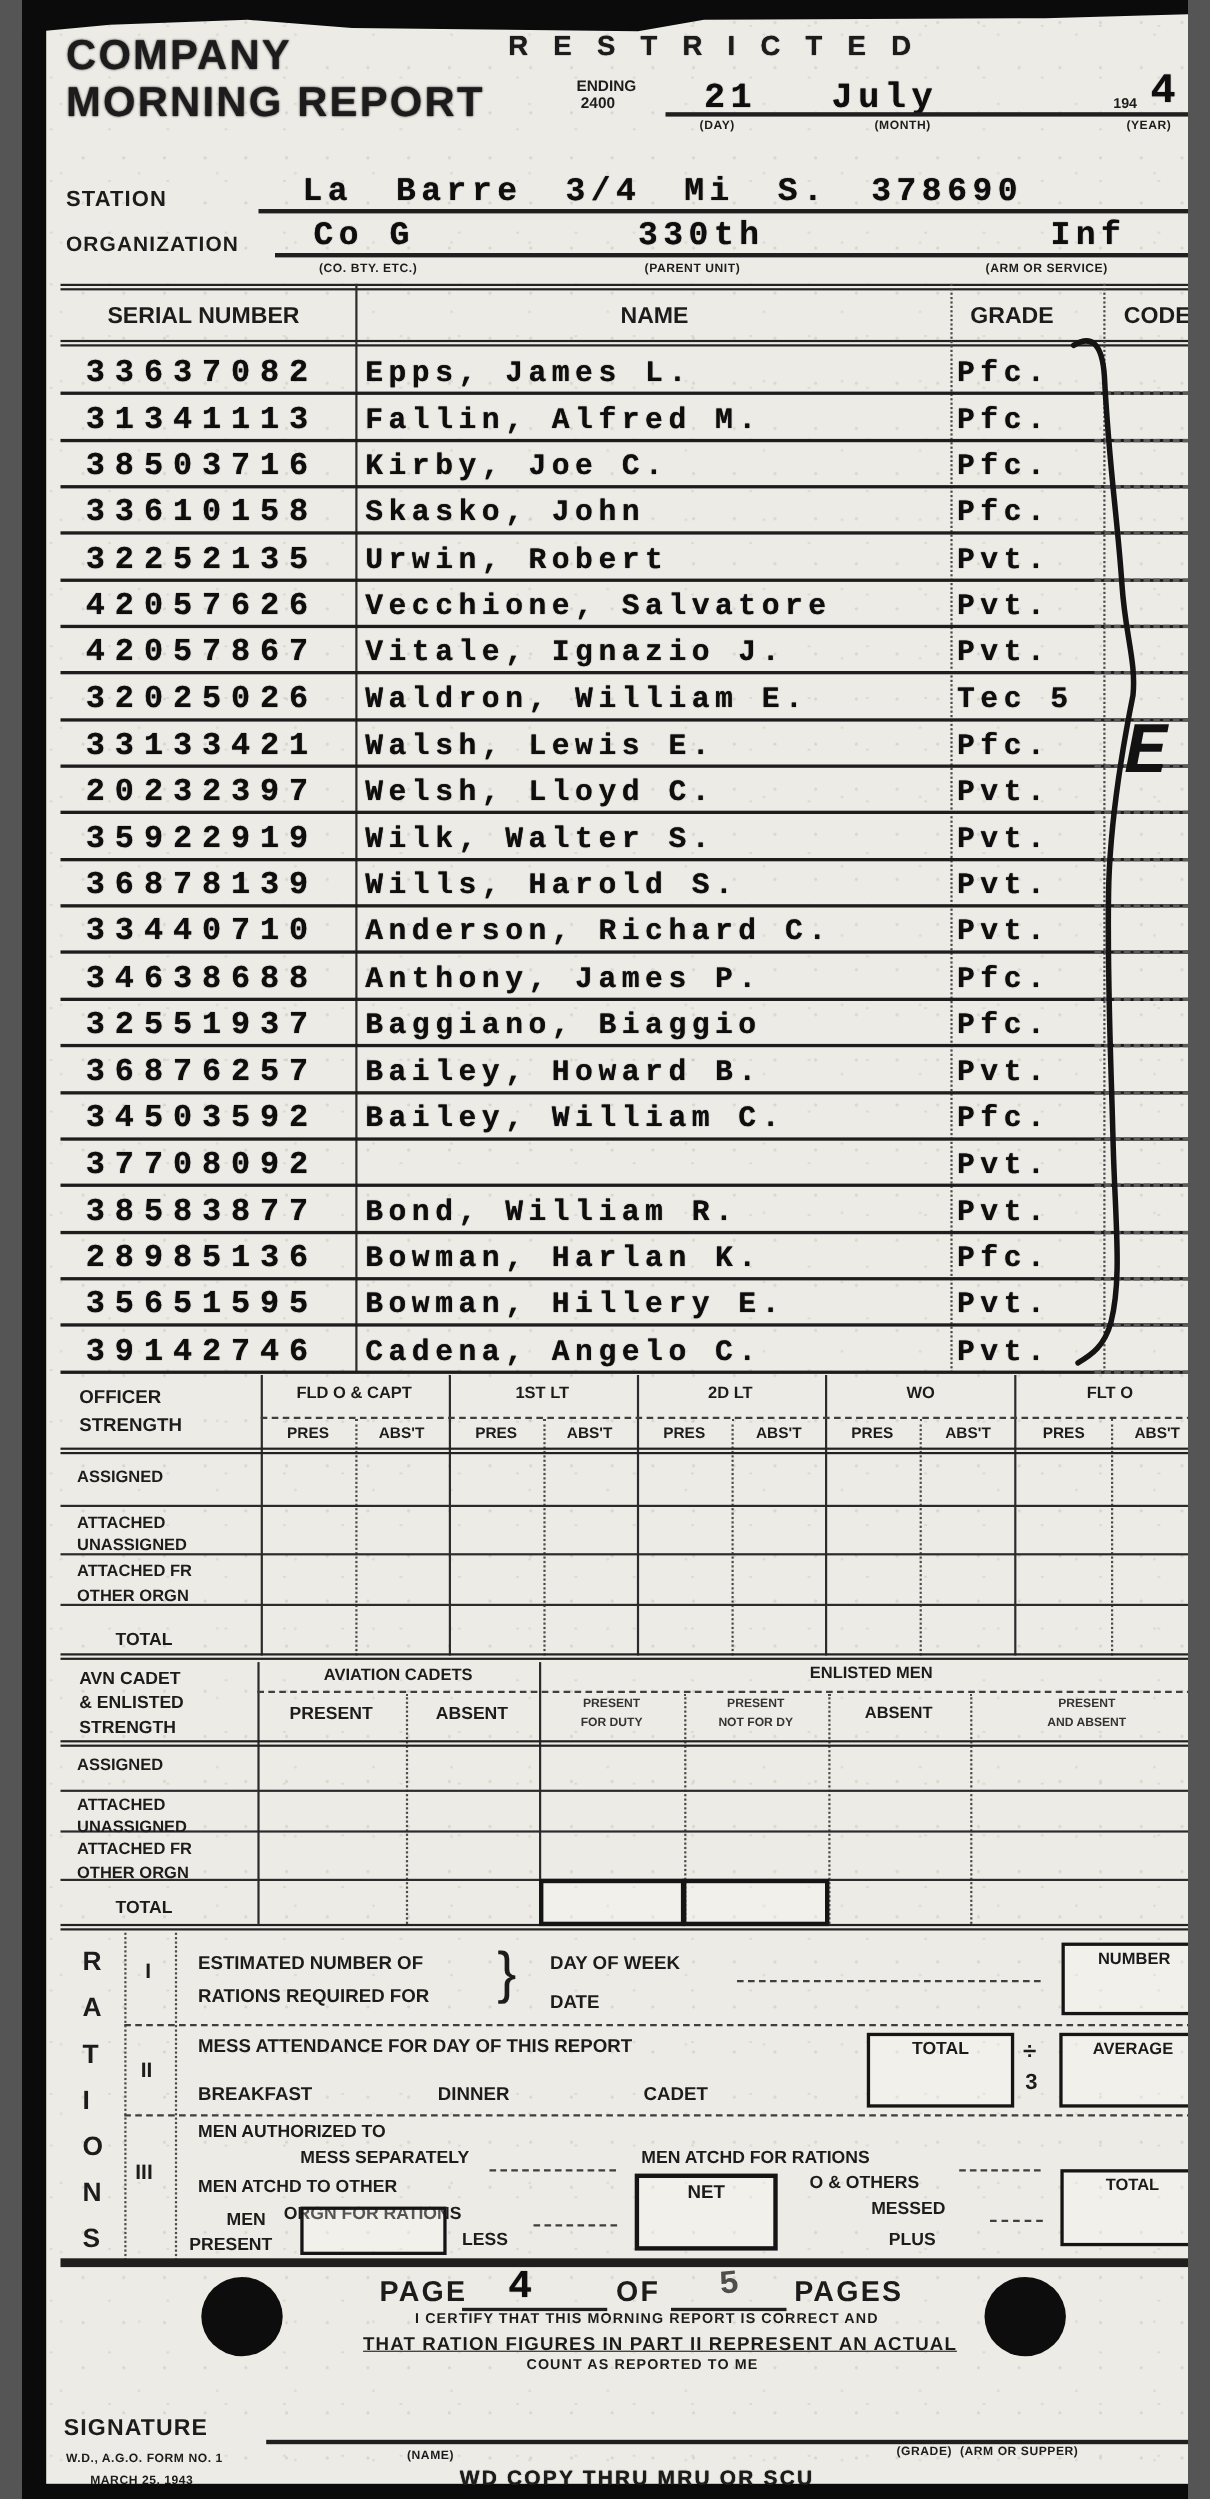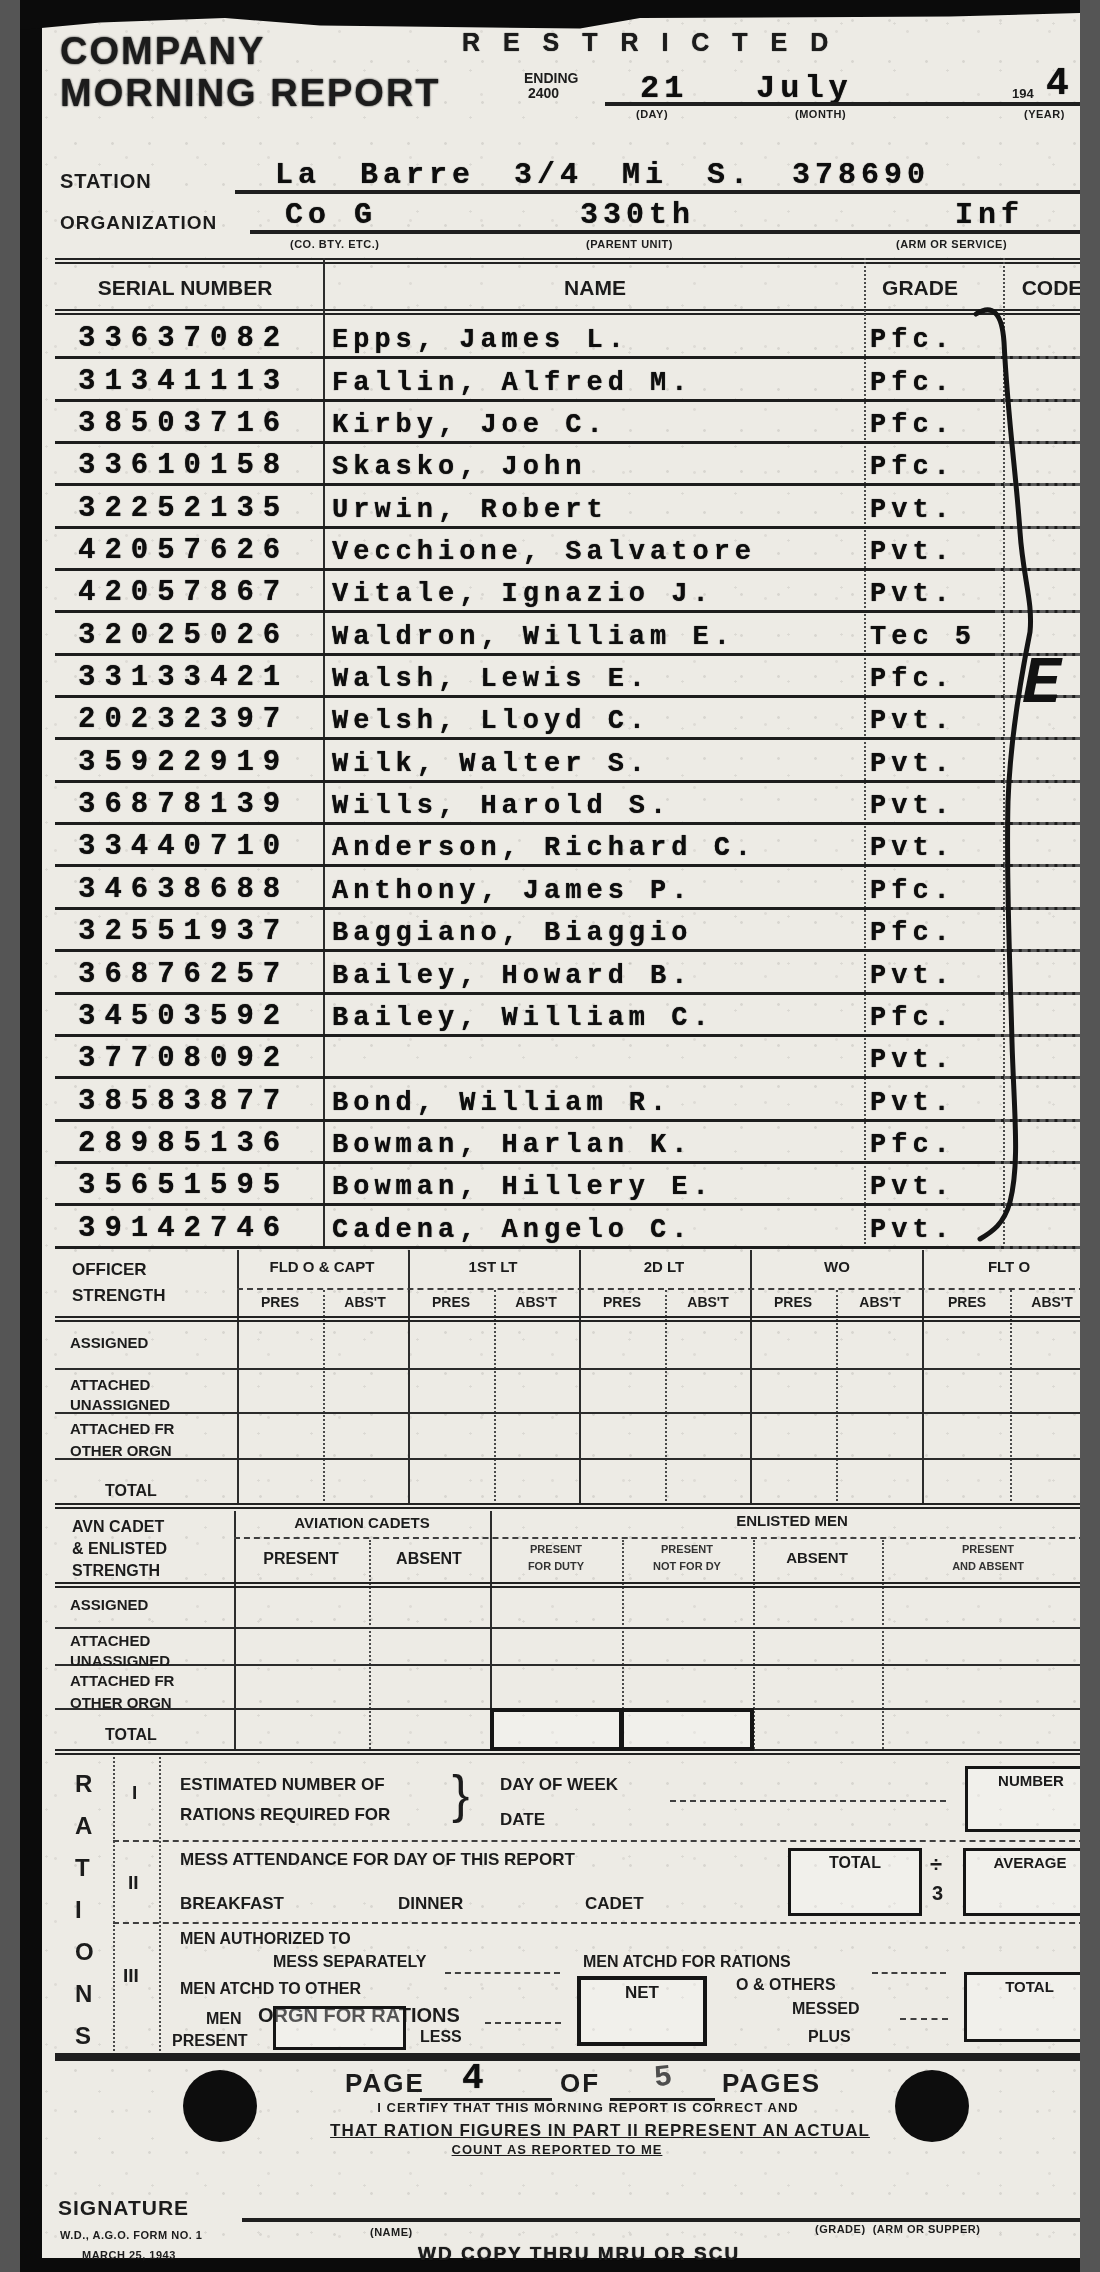--- a/index.html
+++ b/index.html
@@ -271,21 +271,21 @@
   </div>
   <div class="hline dash" style="left:93px;top:1922px;width:992px;"></div>
 
   <div class="plabel" style="left:103px;top:1965px;font-size:19px;">III</div>
   <div class="plabel" style="left:160px;top:1930px;font-size:16px;">MEN AUTHORIZED TO</div>
   <div class="plabel" style="left:253px;top:1953px;font-size:16px;">MESS SEPARATELY</div>
   <div class="hline dash" style="left:425px;top:1972px;width:115px;"></div>
   <div class="plabel" style="left:563px;top:1953px;font-size:16px;">MEN ATCHD FOR RATIONS</div>
   <div class="hline dash" style="left:852px;top:1972px;width:74px;"></div>
   <div class="plabel" style="left:160px;top:1980px;font-size:16px;">MEN ATCHD TO OTHER</div>
-  <div class="plabel" style="left:238px;top:2004px;font-size:20px;">ORGN FOR RATIONS</div>
+  <div class="plabel" style="left:238px;top:2004px;font-size:16px;">ORGN FOR RATIONS</div>
   <div class="hline dash" style="left:465px;top:2022px;width:76px;"></div>
   <div class="fbox heavy" style="left:557px;top:1976px;width:130px;height:70px;">
     <span class="blab" style="font-size:17px;">NET</span>
   </div>
   <div class="plabel" style="left:716px;top:1976px;font-size:16px;">O &amp; OTHERS</div>
   <div class="plabel" style="left:772px;top:2000px;font-size:16px;">MESSED</div>
   <div class="hline dash" style="left:880px;top:2018px;width:48px;"></div>
   <div class="fbox" style="left:944px;top:1972px;width:131px;height:70px;">
     <span class="blab" style="font-size:15px;">TOTAL</span>
   </div>
@@ -303,21 +303,21 @@
   <div class="plabel" style="left:325px;top:2068px;font-size:26px;letter-spacing:2px;">PAGE</div>
   <div class="hline" style="left:400px;top:2098px;width:132px;"></div>
   <div class="typed" style="left:442px;top:2058px;font-size:36px;">4</div>
   <div class="plabel" style="left:540px;top:2068px;font-size:26px;letter-spacing:2px;">OF</div>
   <div class="hline" style="left:590px;top:2098px;width:105px;"></div>
   <div class="typed" style="left:634px;top:2060px;font-size:30px;color:#4e4e4e;text-shadow:none;transform:rotate(-6deg);">5</div>
   <div class="plabel" style="left:702px;top:2068px;font-size:26px;letter-spacing:2px;">PAGES</div>
 
   <div class="plabel ctr" style="left:568px;top:2100px;font-size:13px;letter-spacing:1px;">I CERTIFY THAT THIS MORNING REPORT IS CORRECT AND</div>
   <div class="plabel ctr" style="left:580px;top:2121px;font-size:17px;letter-spacing:1px;text-decoration:underline;">THAT RATION FIGURES IN PART II REPRESENT AN ACTUAL</div>
-  <div class="plabel ctr" style="left:537px;top:2142px;font-size:13px;letter-spacing:1px;text-decoration:underline;">COUNT AS REPORTED TO ME</div>
+  <div class="plabel ctr" style="left:564px;top:2142px;font-size:13px;letter-spacing:1px;">COUNT AS REPORTED TO ME</div>
 
   <div class="plabel" style="left:38px;top:2196px;font-size:21px;letter-spacing:1px;">SIGNATURE</div>
   <div class="hline" style="left:222px;top:2218px;width:853px;border-top-width:4px;"></div>
   <div class="plabel small-sub" style="left:350px;top:2226px;">(NAME)</div>
   <div class="plabel small-sub" style="left:795px;top:2223px;white-space:pre;">(GRADE)  (ARM OR SUPPER)</div>
   <div class="plabel small-sub" style="left:40px;top:2229px;">W.D., A.G.O. FORM NO. 1</div>
   <div class="plabel small-sub" style="left:62px;top:2249px;">MARCH 25, 1943</div>
   <div class="plabel" style="left:398px;top:2243px;font-size:19px;letter-spacing:2px;text-shadow:0 0 1px #000;">WD COPY THRU MRU OR SCU</div>
 
 <div class="vline solid" style="left: 217px; top: 1250px; height: 255px;"></div>

